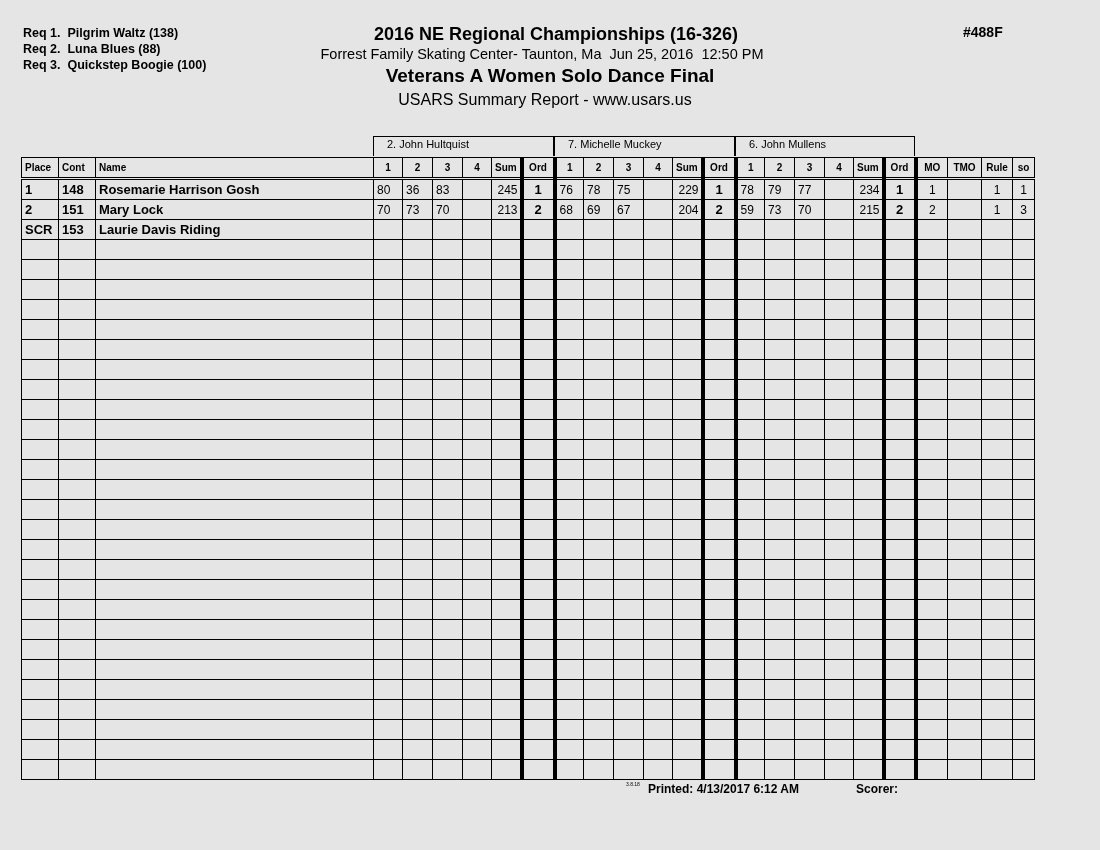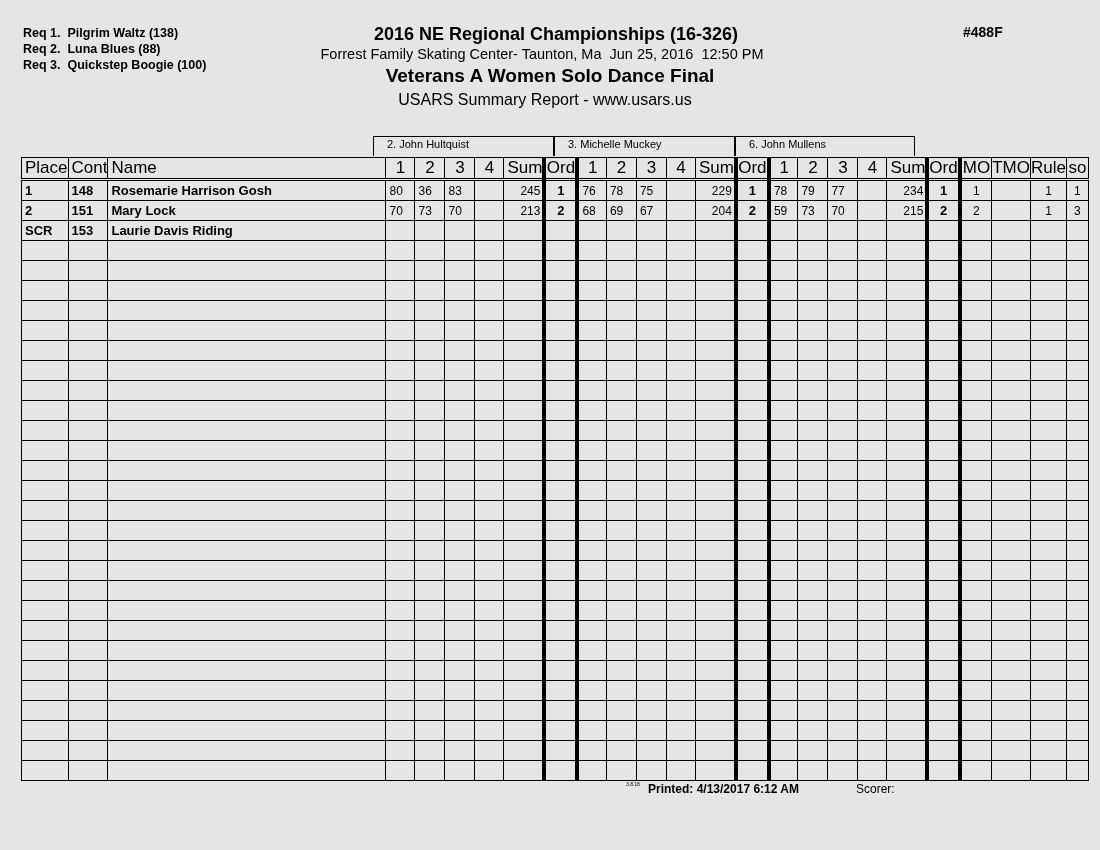--- a/index.html
+++ b/index.html
@@ -6,46 +6,46 @@
   #page { position:relative; width:1100px; height:850px; background:#e5e5e5; font-family:"Liberation Sans", sans-serif; color:#000; overflow:hidden; }
   .req { position:absolute; left:23px; font-size:12.5px; font-weight:bold; line-height:16px; white-space:pre; }
   .center { position:absolute; left:0; width:1100px; text-align:center; white-space:pre; }
   #title { top:24px; font-size:18px; font-weight:bold; left:6px; }
   #venue { top:46px; font-size:14.5px; left:-8px; }
   #event { top:65px; font-size:19px; font-weight:bold; left:0px;text-align:center; }
   #report { top:91px; font-size:16px; left:-5px; }
   #code { position:absolute; left:963px; top:24px; font-size:14px; font-weight:bold; }
   table { position:absolute; left:21px; top:157px; border-collapse:collapse; table-layout:fixed; }
   td { border:1px solid #000; height:19px; padding:0 0 0 3px; font-size:12px; white-space:nowrap; overflow:hidden; }
-  .hdr td { font-size:17px; height:19px; border-bottom:3px double #000; }
+  .hdr td { font-size:10px; height:19px; border-bottom:3px double #000;font-weight:bold; }
   .bold { font-weight:bold; font-size:13px; }
   .c { text-align:center; padding:0; }
   .r { text-align:right; padding-right:2px; }
   .thickL { border-left:4px solid #000; }
   .judge-hdr { position:absolute; top:136px; height:20px; border:1px solid #000; border-bottom:none; font-size:11px; padding-left:13px; box-sizing:border-box; line-height:14px; }
   #footer { position:absolute; top:782px; left:648px; font-size:12px; font-weight:bold; }
   #ver { position:absolute; top:781px; left:626px; font-size:5px; }
-  #scorer { position:absolute; top:782px; left:856px; font-size:12px; font-weight:normal; }
+  #scorer { position:absolute; top:782px; left:856px; font-size:12px; font-weight:bold; }
 </style>
 </head>
 <body>
 
 <div id="page">
   <div class="req" style="top:25px">Req 1.  Pilgrim Waltz (138)</div>
   <div class="req" style="top:41px">Req 2.  Luna Blues (88)</div>
   <div class="req" style="top:57px">Req 3.  Quickstep Boogie (100)</div>
 
   <div id="title" class="center">2016 NE Regional Championships (16-326)</div>
   <div id="venue" class="center">Forrest Family Skating Center- Taunton, Ma  Jun 25, 2016  12:50 PM</div>
   <div id="event" class="center">Veterans A Women Solo Dance Final</div>
   <div id="report" class="center">USARS Summary Report - www.usars.us</div>
   <div id="code">#488F</div>
 
   <div class="judge-hdr" style="left:373px;width:181px">2.  John Hultquist</div>
-  <div class="judge-hdr" style="left:554px;width:181px">3.  Michelle Muckey</div>
+  <div class="judge-hdr" style="left:554px;width:181px">7.  Michelle Muckey</div>
   <div class="judge-hdr" style="left:735px;width:180px">6.  John Mullens</div>
 
   <table id="results">
     <colgroup>
       <col style="width:37px">
         <col style="width:37px">
         <col style="width:278px">
       <col style="width:29px">
         <col style="width:30px">
         <col style="width:30px">

